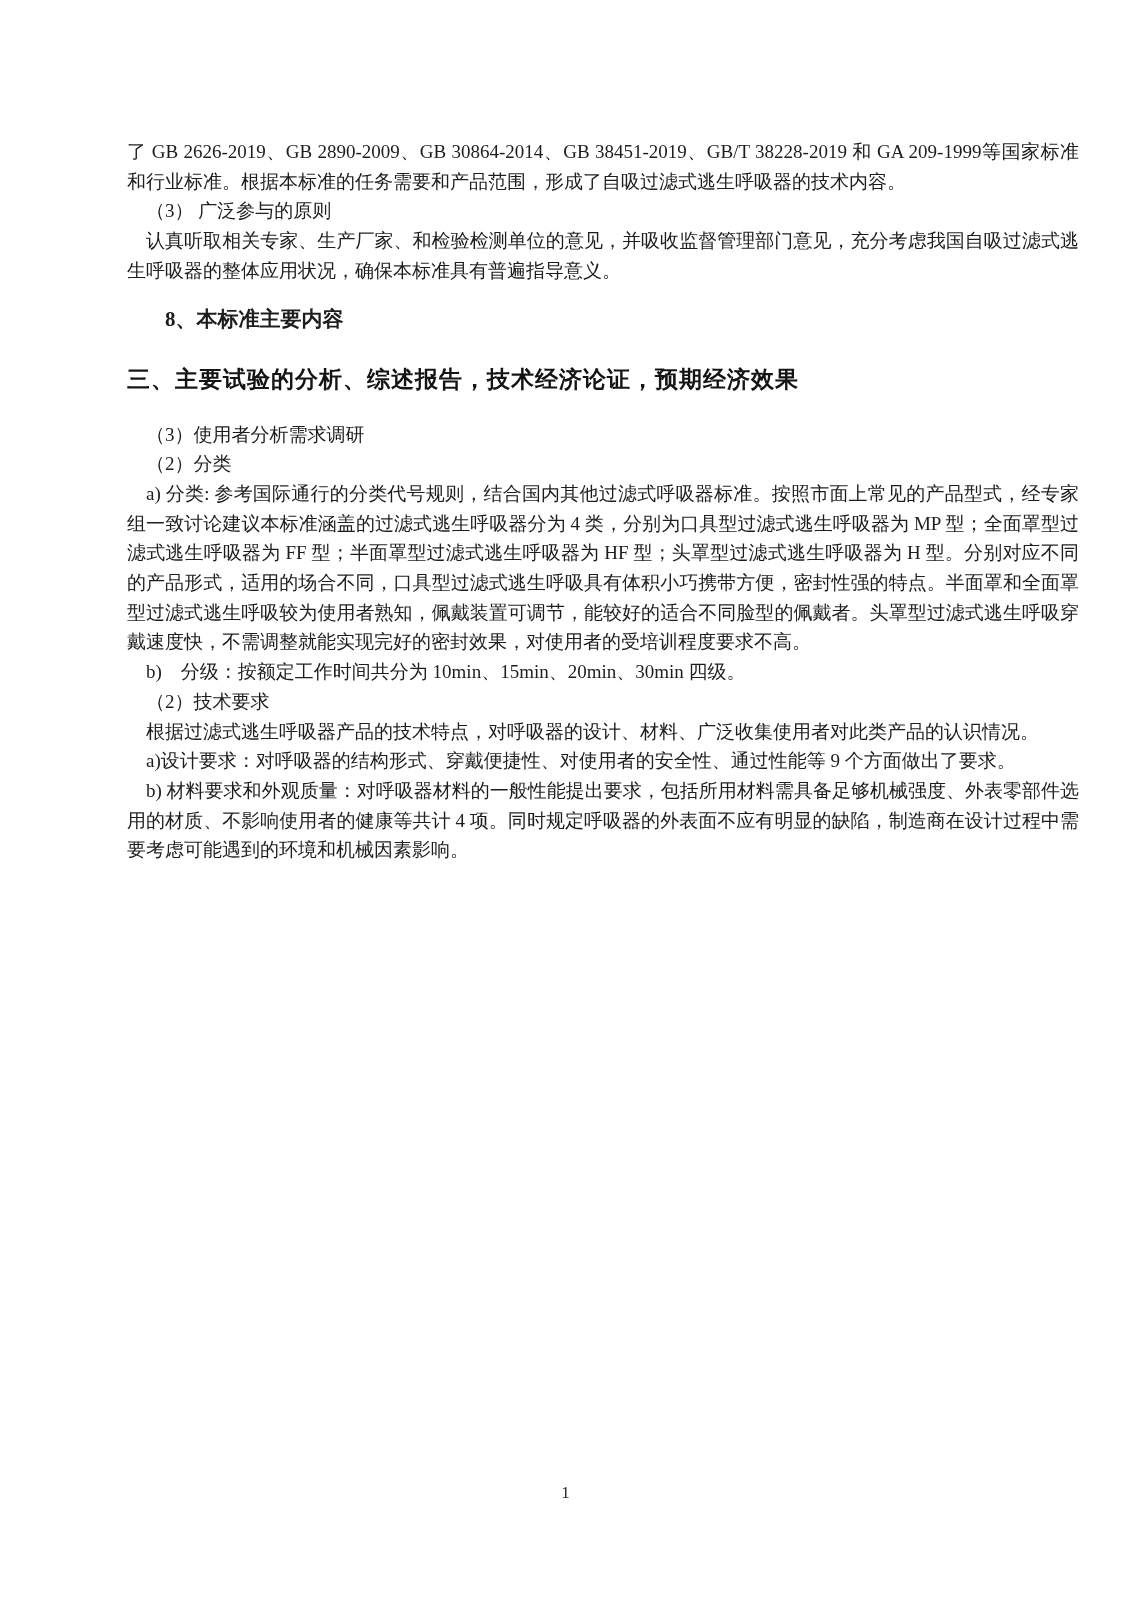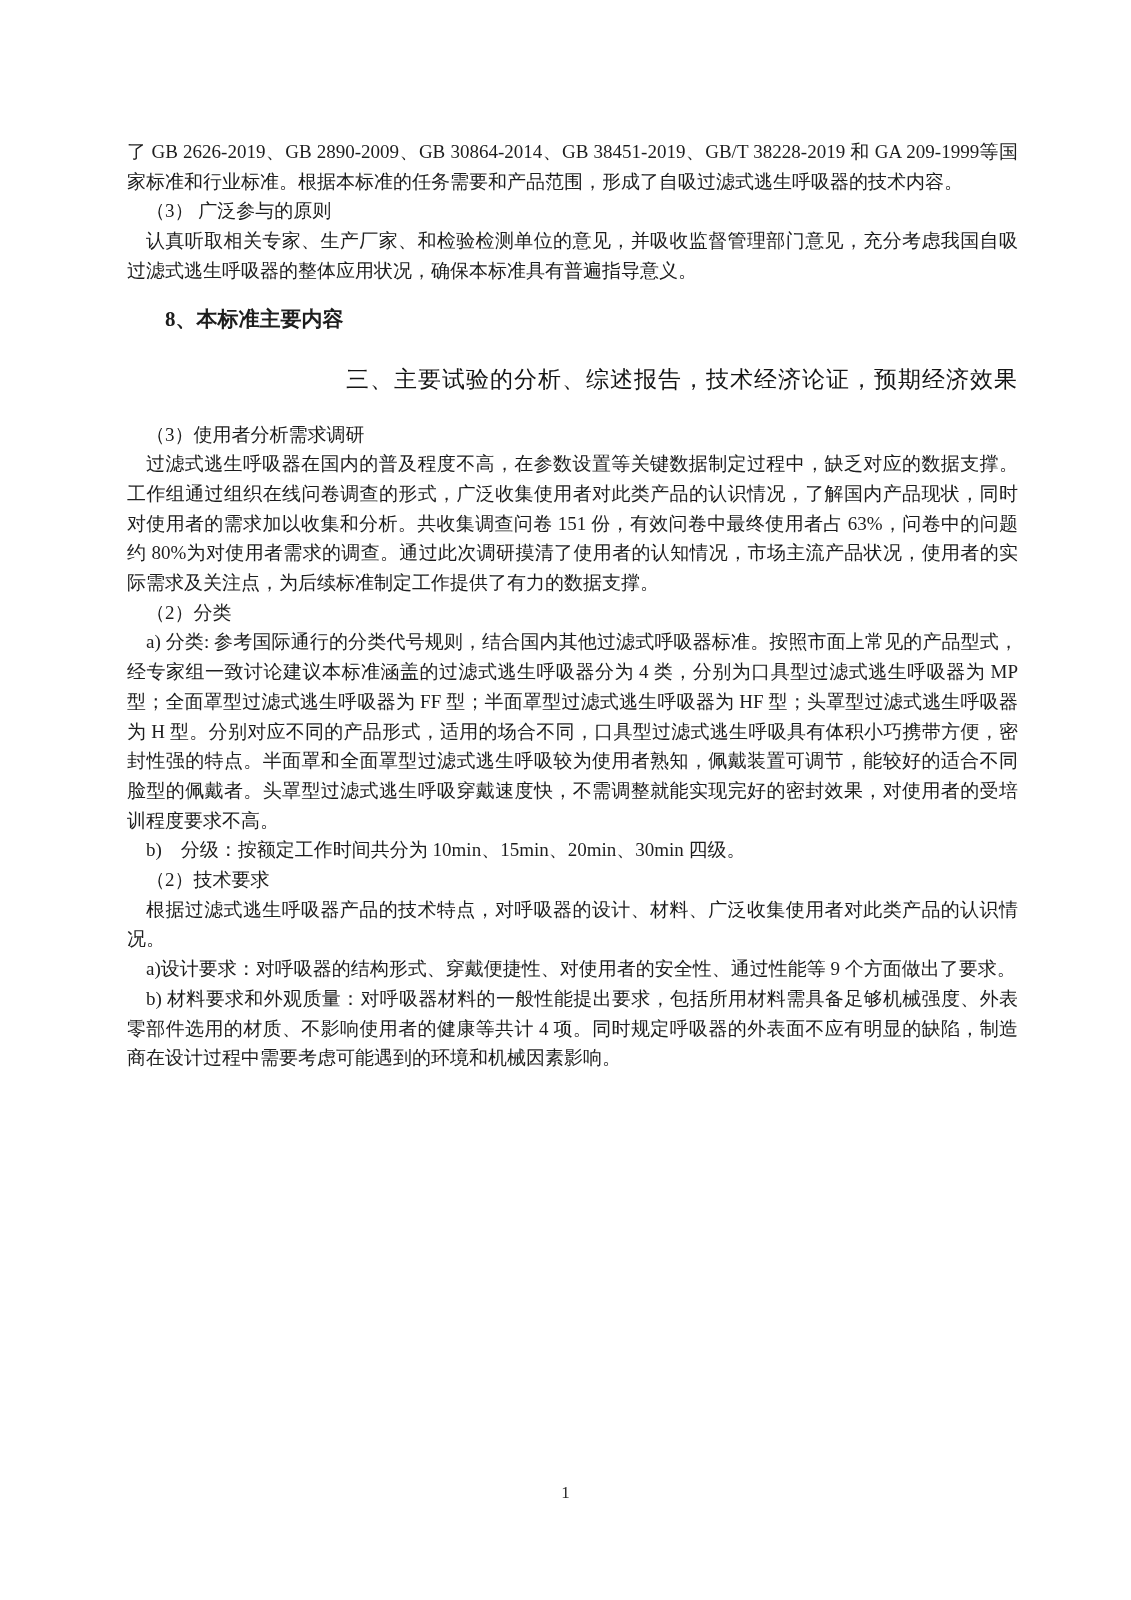--- a/index.html
+++ b/index.html
@@ -6,21 +6,21 @@
     margin: 0;
     padding: 0;
     background: #ffffff;
   }
   .page {
     position: relative;
     width: 1131px;
     height: 1600px;
     box-sizing: border-box;
     background: #ffffff;
-    padding: 137px 113px 0 127px;
+    padding: 137px 52px 0 127px;
     color: #1d1d1d;
     font-family: "Liberation Serif", "DejaVu Serif", serif;
     overflow: hidden;
   }
   .para {
     margin: 0;
     font-size: 19px;
     line-height: 29.7px;
     text-align: justify;
     word-break: break-all;
@@ -34,22 +34,22 @@
     line-height: 34px;
     font-weight: bold;
     text-indent: 38px;
     text-align: left;
     font-family: "Liberation Serif", "DejaVu Serif", serif;
   }
   .heading-1 {
     margin: 26px 0 24px 0;
     font-size: 23px;
     line-height: 34px;
-    font-weight: normal;
-    text-align: right;
+    font-weight: bold;
+    text-align: left;
     letter-spacing: 1px;
     font-family: "Liberation Sans", "DejaVu Sans", sans-serif;
     color: #141414;
   }
   .page-footer {
     position: absolute;
     left: 0;
     top: 1482px;
     width: 1131px;
     text-align: center;
@@ -65,21 +65,20 @@
 <div class="page">
 
   <p class="para">了 GB 2626-2019、GB 2890-2009、GB 30864-2014、GB 38451-2019、GB/T 38228-2019 和 GA 209-1999等国家标准和行业标准。根据本标准的任务需要和产品范围，形成了自吸过滤式逃生呼吸器的技术内容。</p>
   <p class="para indent">（3） 广泛参与的原则</p>
   <p class="para indent">认真听取相关专家、生产厂家、和检验检测单位的意见，并吸收监督管理部门意见，充分考虑我国自吸过滤式逃生呼吸器的整体应用状况，确保本标准具有普遍指导意义。</p>
 
   <p class="heading-2">8、本标准主要内容</p>
 
   <p class="heading-1">三、主要试验的分析、综述报告，技术经济论证，预期经济效果</p>
   <p class="para indent">（3）使用者分析需求调研</p>
-  <p class="para indent">过滤式逃生呼吸器在国内的普及程度不高，在参数设置等关键数据制定过程中，缺乏对应的数据支撑。工作组通过组织在线问卷调查的形式，广泛收集使用者对此类产品的认识情况，了解国内产品现状，同时对使用者的需求加以收集和分析。共收集调查问卷 151 份，有效问卷中最终使用者占 63%，问卷中的问题约 80%为对使用者需求的调查。通过此次调研摸清了使用者的认知情况，市场主流产品状况，使用者的实际需求及关注点，为后续标准制定工作提供了有力的数据支撑。</p>
   <p class="para indent">（2）分类</p>
   <p class="para indent">a) 分类: 参考国际通行的分类代号规则，结合国内其他过滤式呼吸器标准。按照市面上常见的产品型式，经专家组一致讨论建议本标准涵盖的过滤式逃生呼吸器分为 4 类，分别为口具型过滤式逃生呼吸器为 MP 型；全面罩型过滤式逃生呼吸器为 FF 型；半面罩型过滤式逃生呼吸器为 HF 型；头罩型过滤式逃生呼吸器为 H 型。分别对应不同的产品形式，适用的场合不同，口具型过滤式逃生呼吸具有体积小巧携带方便，密封性强的特点。半面罩和全面罩型过滤式逃生呼吸较为使用者熟知，佩戴装置可调节，能较好的适合不同脸型的佩戴者。头罩型过滤式逃生呼吸穿戴速度快，不需调整就能实现完好的密封效果，对使用者的受培训程度要求不高。</p>
   <p class="para indent">b)　分级：按额定工作时间共分为 10min、15min、20min、30min 四级。</p>
   <p class="para indent">（2）技术要求</p>
   <p class="para indent">根据过滤式逃生呼吸器产品的技术特点，对呼吸器的设计、材料、广泛收集使用者对此类产品的认识情况。</p>
   <p class="para indent">a)设计要求：对呼吸器的结构形式、穿戴便捷性、对使用者的安全性、通过性能等 9 个方面做出了要求。</p>
   <p class="para indent">b) 材料要求和外观质量：对呼吸器材料的一般性能提出要求，包括所用材料需具备足够机械强度、外表零部件选用的材质、不影响使用者的健康等共计 4 项。同时规定呼吸器的外表面不应有明显的缺陷，制造商在设计过程中需要考虑可能遇到的环境和机械因素影响。</p>
 
   <div class="page-footer">1</div>
 

